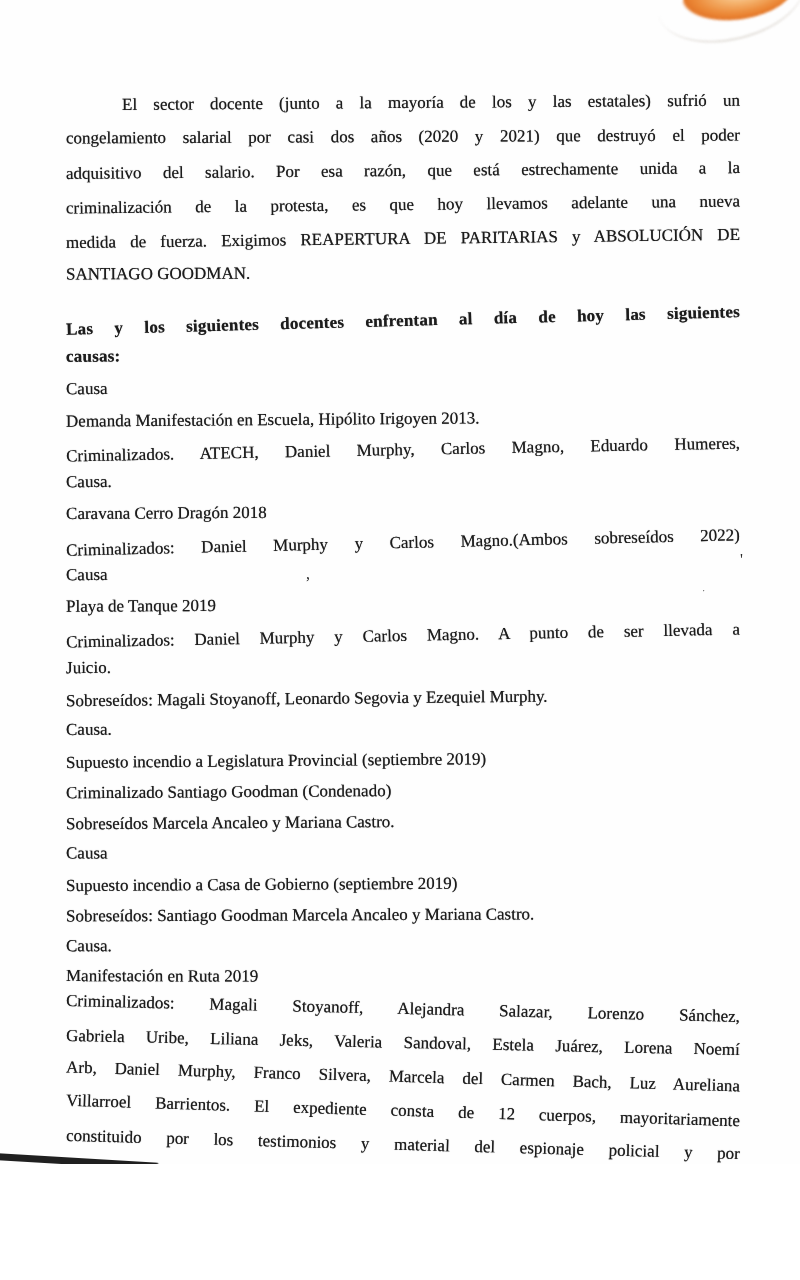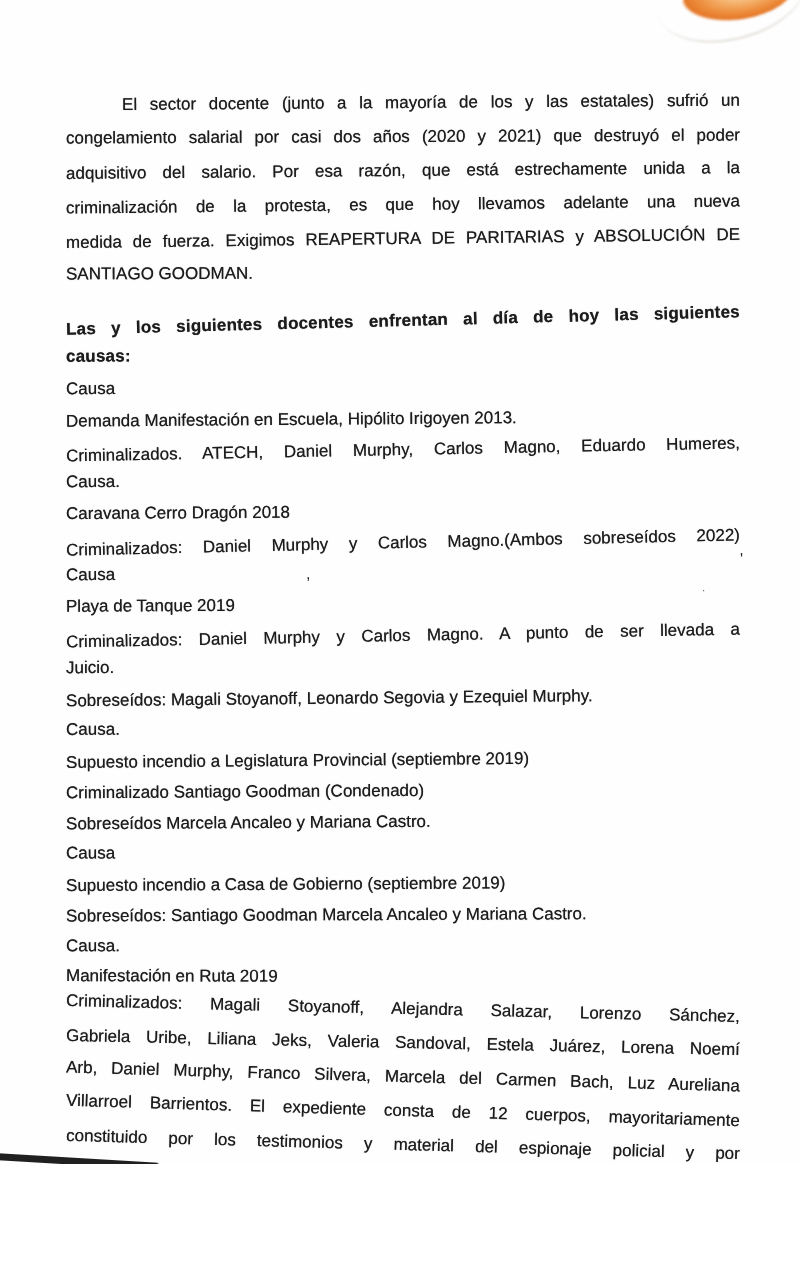--- a/index.html
+++ b/index.html
@@ -6,21 +6,21 @@
     margin: 0;
     padding: 0;
     background: #ffffff;
   }
   .page {
     position: relative;
     width: 800px;
     height: 1164px;
     background: #fefefe;
     overflow: hidden;
-    font-family: Liberation Sans, sans-serif;
+    font-family: Liberation Serif, serif;
     color: #1c1c1c;
   }
   .content {
     position: relative;
     padding: 86px 60px 0 66px;
   }
   .ln {
     position: relative;
     height: 34px;
     line-height: 34px;

